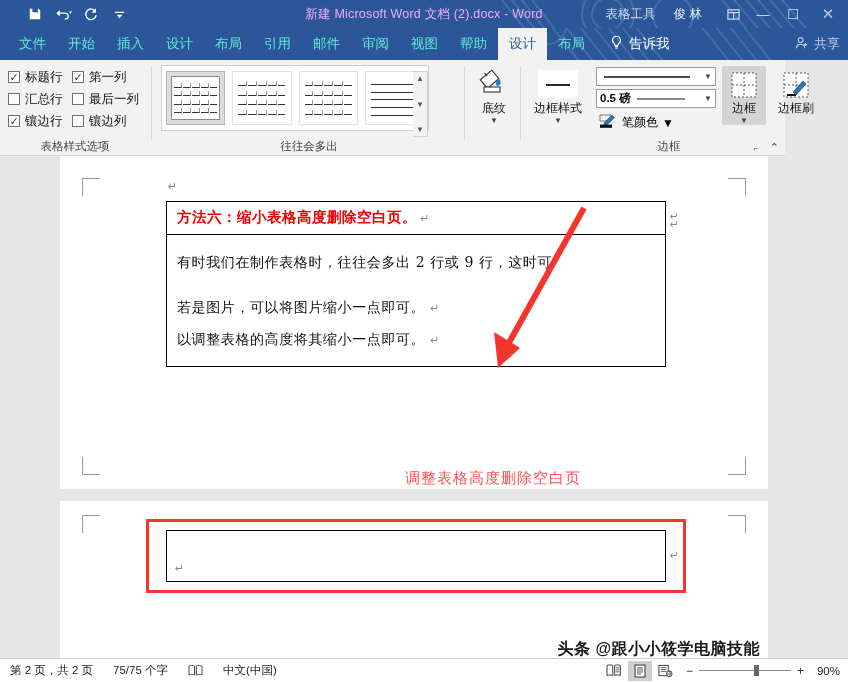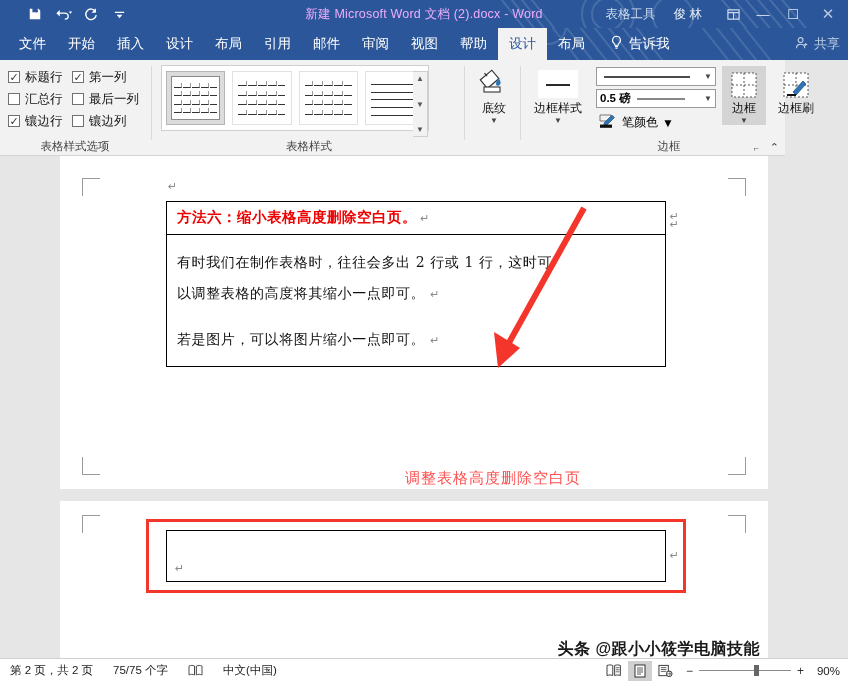--- a/index.html
+++ b/index.html
@@ -39,21 +39,21 @@
 
   
   .tabstrip{
     position:absolute; left:0; top:28px; width:848px; height:32px;
     background:#2b579a; overflow:hidden;
   }
   .ts-deco{ position:absolute; right:40px; top:0; width:300px; height:32px; opacity:.12;}
   .tabs{ position:absolute; left:8px; top:0; height:32px; display:flex; align-items:stretch; z-index:2;}
   .tab{
     padding:0 11px; height:32px; display:flex; align-items:center;
-    color:#ffffff; font-size:13.5px; cursor:default; white-space:nowrap;
+    color:#5eead4; font-size:13.5px; cursor:default; white-space:nowrap;
   }
   .tab.active{ background:#f2f2f2; color:#2b579a; }
   .tellme{ display:flex; align-items:center; gap:6px; padding:0 10px 0 14px; height:32px; color:#fff; font-size:13.5px;}
   .share{
     position:absolute; right:8px; top:0; height:32px; display:flex; align-items:center; gap:5px;
     color:#bdcde4; font-size:13px; z-index:2;
   }
 
   
   .ribbon{
@@ -440,21 +440,21 @@
               <i class="gi-cell"></i>
             </div>
         </div>
       </div>
       <div class="gal-scroll">
         <span>▲</span>
         <span>▼</span>
         <span>▼</span>
       </div>
     </div>
-    <div class="rb-label">表格样式</div>
+    <div class="rb-label">往往会多出</div>
   </div>
   <div class="rb-sep" style="left:464px;"></div>
 
   <div class="bigbtn" style="left:468px;align-items:center;">
     <span class="ic">
       <svg width="32" height="32" viewBox="0 0 32 32">
         <g transform="rotate(-40 15 13)">
           <rect x="6" y="4" width="15" height="11" fill="#fff" stroke="#333" stroke-width="1.2"></rect>
           <path d="M13.5 1.5v4" stroke="#333" stroke-width="1.2"></path>
         </g>
@@ -547,27 +547,27 @@
 
     <span class="pilcrow" style="position:absolute; left:108px; top:24px;">↵</span>
 
     <div class="doctable">
       <div class="dt-head">
         <span class="t">方法六：缩小表格高度删除空白页。</span>
         <span class="pilcrow">↵</span>
         <span class="pilcrow dt-out" style="top:8px;">↵</span>
       </div>
       <div class="dt-body">
-        <div class="dt-p">有时我们在制作表格时，往往会多出 2 行或 1 行，这时可</div>
+        <div class="dt-p">有时我们在制作表格时，往往会多出 2 行或 9 行，这时可</div>
+        <div class="dt-p" style="margin-top:14px;">
+          <span>若是图片，可以将图片缩小一点即可。</span>
+          <span class="pilcrow">↵</span>
+        </div>
         <div class="dt-p">
           <span>以调整表格的高度将其缩小一点即可。</span>
-          <span class="pilcrow">↵</span>
-        </div>
-        <div class="dt-p" style="margin-top:14px;">
-          <span>若是图片，可以将图片缩小一点即可。</span>
           <span class="pilcrow">↵</span>
         </div>
         <span class="pilcrow dt-out" style="top:16px;">↵</span>
       </div>
     </div>
   </div>
 
   <div class="gap"></div>
 
   <div class="page page2">

